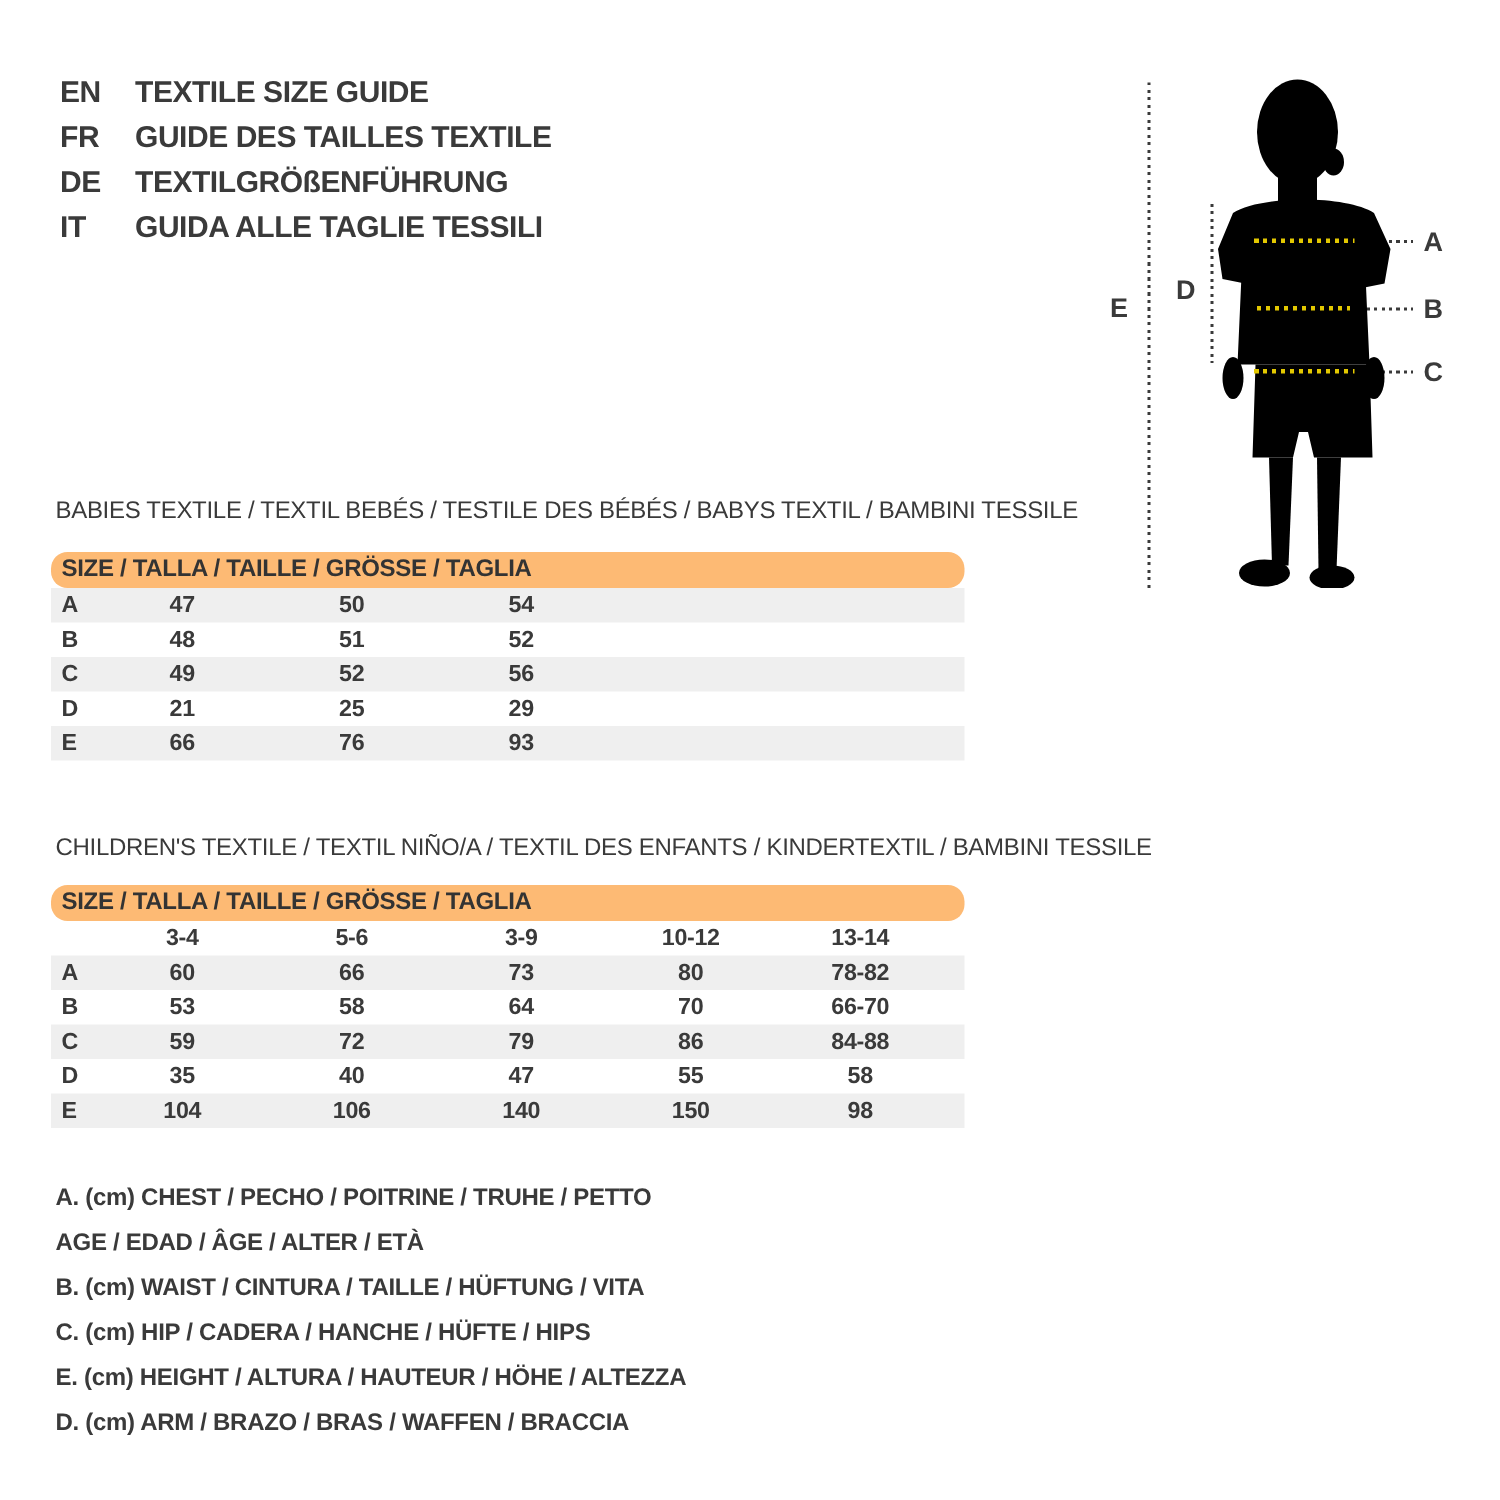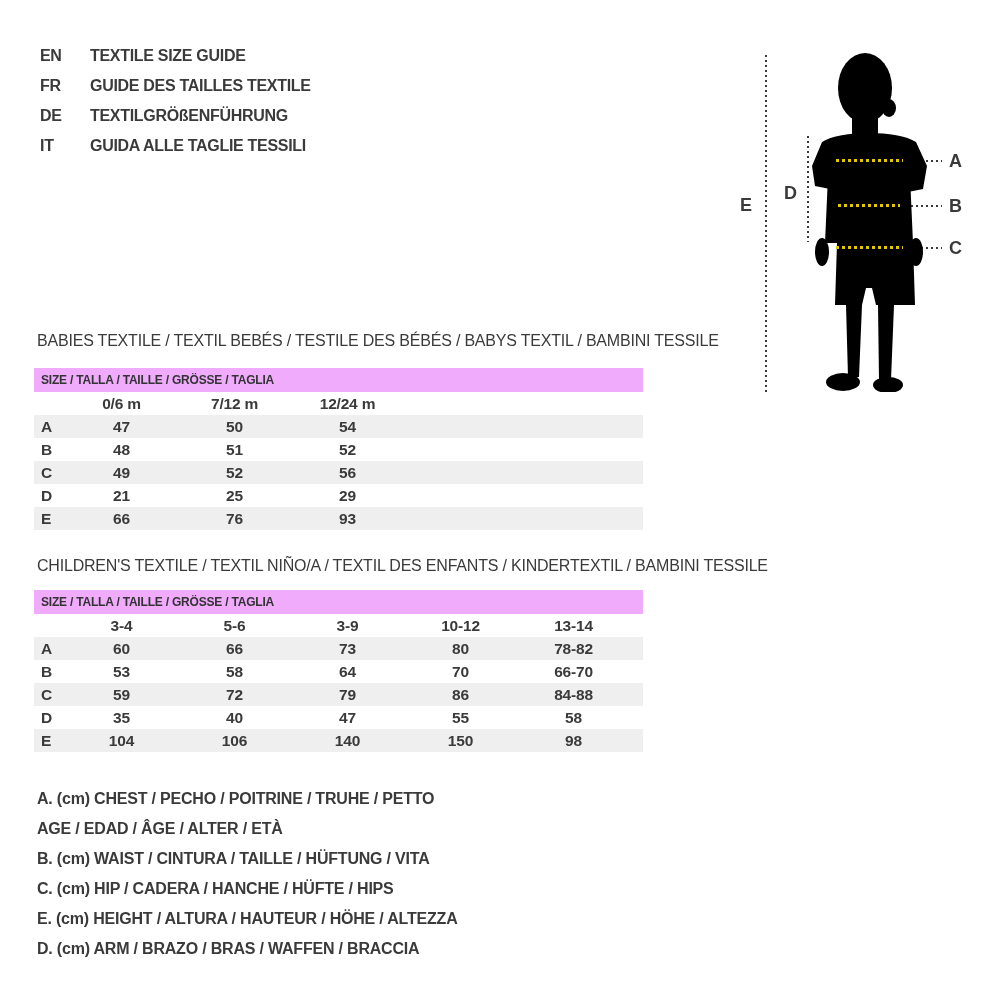--- a/index.html
+++ b/index.html
@@ -2,36 +2,36 @@
 <html><head>
 <meta charset="utf-8">
 <style>
   * { margin:0; padding:0; box-sizing:border-box; }
   html,body { width:1000px; height:1000px; background:#fff; }
   body { position:relative; font-family:"Liberation Sans","DejaVu Sans",sans-serif; color:#3a3a3a; overflow:hidden; }
   .abs { position:absolute; }
 
   
   .lang-block { left:40px; top:47px; }
-  .lang-row { display:flex; height:30px; font-size:16px; font-weight:700; letter-spacing:-0.3px; }
+  .lang-row { display:flex; height:30px; align-items:center; font-size:20px; font-weight:700; letter-spacing:-0.3px; }
   .lang-code { width:50px; }
   .lang-title { white-space:nowrap; }
 
   
   .vdots { width:2px; background:repeating-linear-gradient(to bottom,#3a3a3a 0 2px,transparent 2px 5px); }
   .hdots-dark { height:2px; background:repeating-linear-gradient(to right,#3a3a3a 0 2px,transparent 2px 5px); }
   .hdots-yellow { height:3px; background:repeating-linear-gradient(to right,#e3c800 0 3px,transparent 3px 6px); z-index:3; }
   .measure-label { font-size:18px; font-weight:700; }
 
   
   .section-heading { left:37px; font-size:16px; font-weight:400; letter-spacing:-0.2px; white-space:nowrap; }
 
   
   .size-table { width:609px; font-weight:700; letter-spacing:-0.2px; }
-  .size-bar { height:24px; background:#f0abfc; line-height:24px; padding-left:7px; font-size:12px; color:#333; }
+  .size-bar { height:24px; background:#fdba74; line-height:24px; padding-left:7px; font-size:16px; color:#333;border-radius:11px; }
   .trow { display:grid; height:23px; align-items:center; font-size:15.5px; }
   .trow.cols3 { grid-template-columns:31px 113px 113px 113px auto; }
   .trow.cols5 { grid-template-columns:31px 113px 113px 113px 113px 113px auto; }
   .trow.alt { background:#efefef; }
   .trow .rl { padding-left:7px; text-align:left; }
   .trow .c { text-align:center; }
 
   
   .legend-block { left:37px; top:784px; }
   .legend-line { height:30px; line-height:30px; font-size:16px; font-weight:700; letter-spacing:-0.2px; white-space:nowrap; }
@@ -92,26 +92,20 @@
 
   <div class="abs hdots-yellow" style="left:836px;top:246px;width:67px;"></div>
   <div class="abs hdots-dark" style="left:906px;top:247px;width:36px;"></div>
   <div class="abs measure-label" style="left:949px;top:238px;">C</div>
 </div>
 
 <div class="abs section-heading" style="top:332px;">BABIES TEXTILE / TEXTIL BEBÉS / TESTILE DES BÉBÉS / BABYS TEXTIL / BAMBINI TESSILE</div>
 
 <div class="abs size-table" style="left:34px;top:368px;">
   <div class="size-bar">SIZE / TALLA / TAILLE / GRÖSSE / TAGLIA</div>
-  <div class="trow cols3">
-    <span class="rl"></span>
-    <span class="c">0/6 m</span>
-    <span class="c">7/12 m</span>
-    <span class="c">12/24 m</span>
-  </div>
   <div class="trow cols3 alt">
     <span class="rl">A</span>
     <span class="c">47</span>
     <span class="c">50</span>
     <span class="c">54</span>
   </div>
   <div class="trow cols3">
     <span class="rl">B</span>
     <span class="c">48</span>
     <span class="c">51</span>

